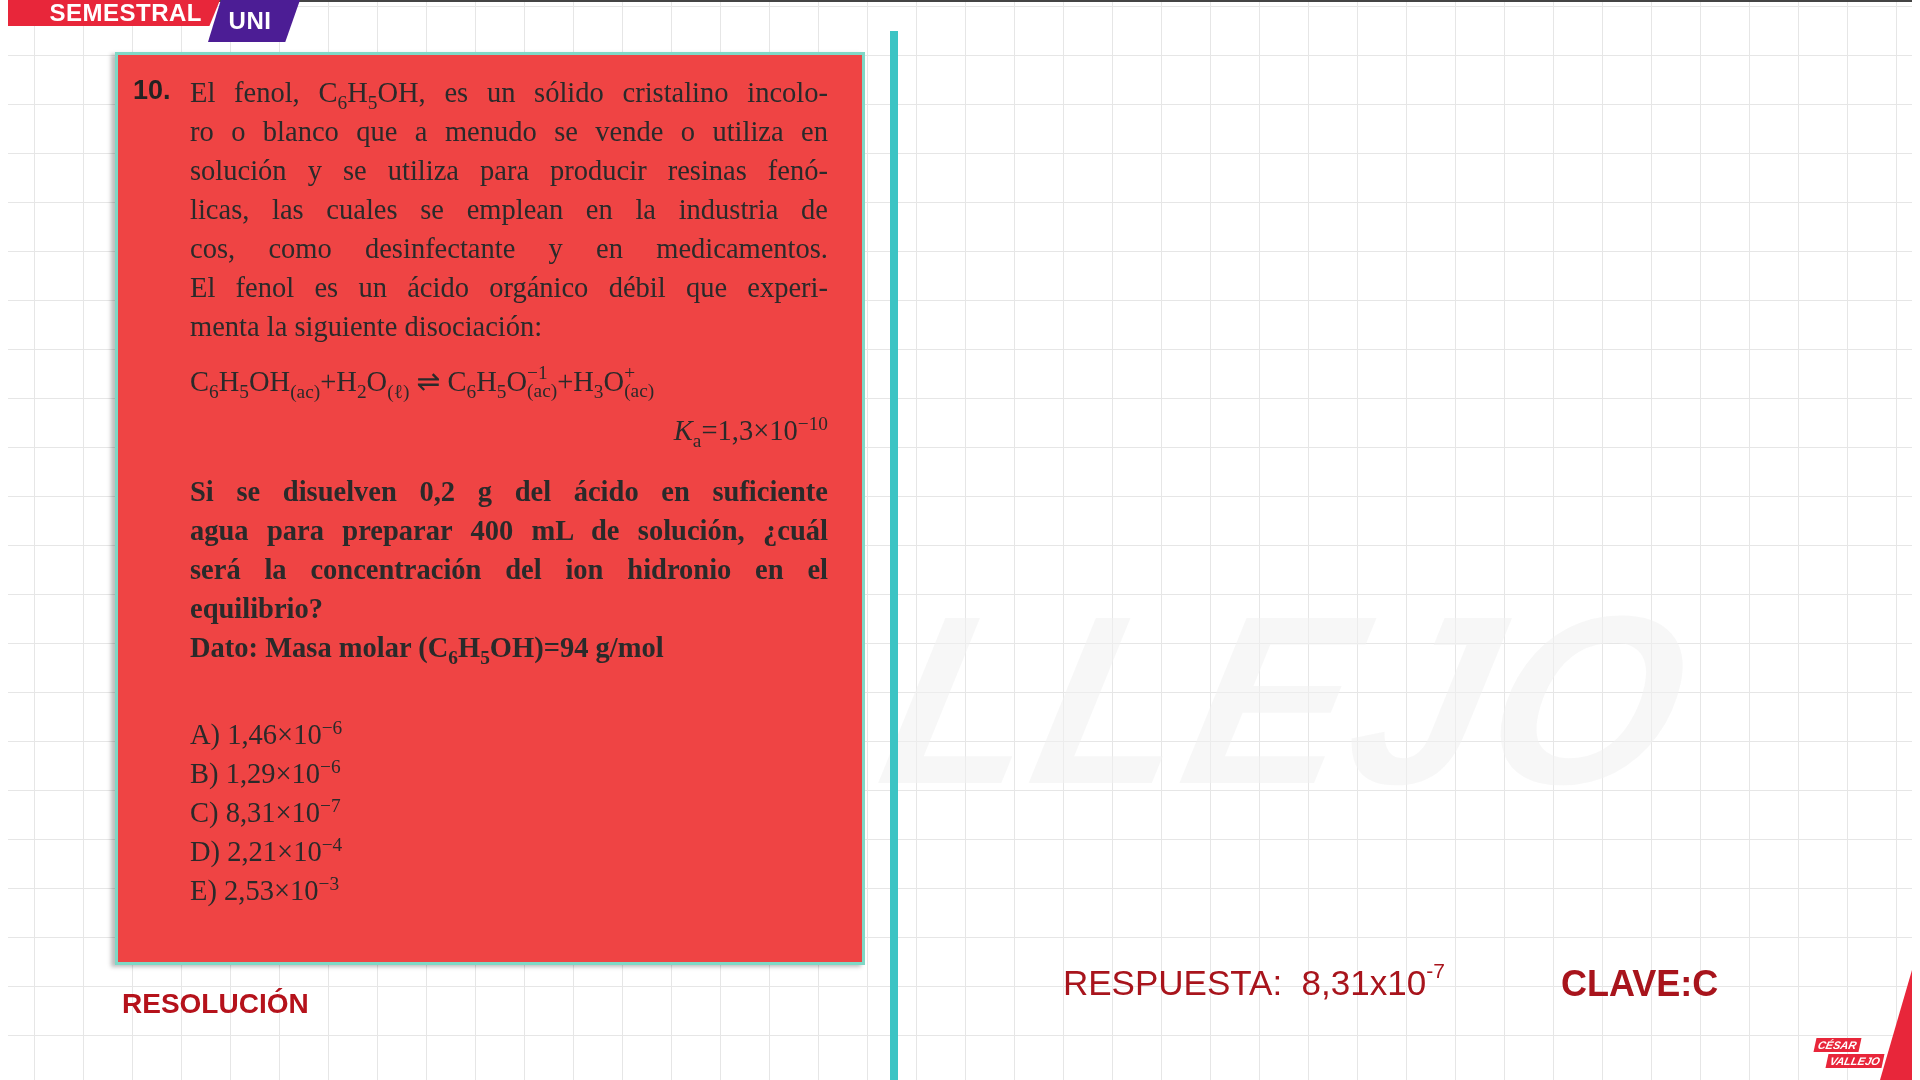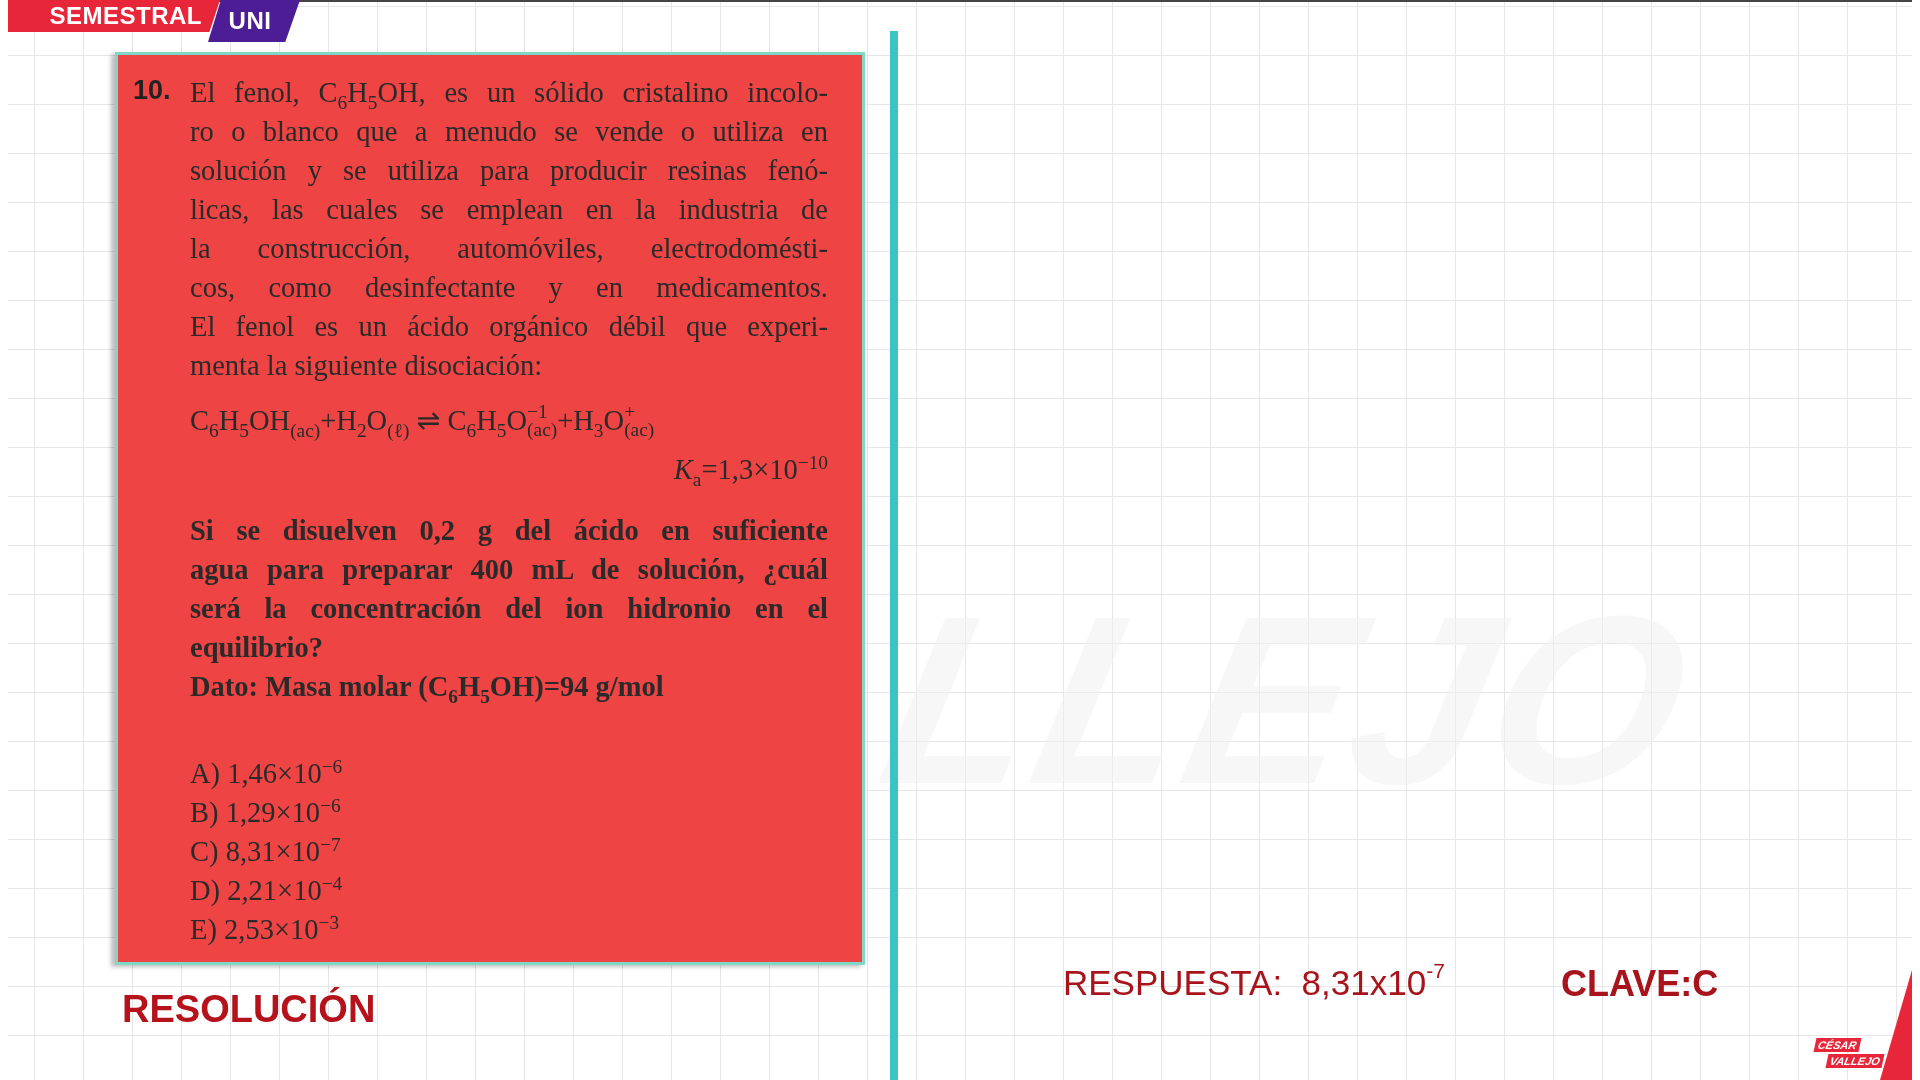--- a/index.html
+++ b/index.html
@@ -22,21 +22,21 @@
     position:absolute; color:#f1f1f1; font-family:"Liberation Sans", sans-serif;
     font-weight:bold; font-style:italic; pointer-events:none; user-select:none;
     letter-spacing:4px; transform:skewX(-12deg);
   }
   .wm1 { left:150px; top:290px; font-size:260px; opacity:0.55; }
   .wm2 { left:560px; top:560px; font-size:240px; opacity:0.55; }
 
   
   .banner { position:absolute; left:8px; top:0; height:42px; display:flex; }
   .banner-red {
-    height:32px; width:212px; background:#e8263a;
+    height:26px; width:212px; background:#e8263a;
     clip-path:polygon(0 0,100% 0,95% 100%,0 100%);
     display:flex; align-items:center; justify-content:flex-end; padding-right:18px; box-sizing:border-box;
   }
   .banner-teal {
     height:42px; width:92px; margin-left:-12px; background:#4c1d95;
     clip-path:polygon(14% 0,100% 0,84% 100%,0 100%);
     display:flex; align-items:center; justify-content:center; padding-right:8px; box-sizing:border-box;
   }
   .banner span {
     color:#fff; font-family:"Liberation Sans", sans-serif; font-weight:bold;
@@ -71,21 +71,21 @@
   .stack > span { display:block; }
 
   
   .divider {
     position:absolute; left:890px; top:31px; width:8px; height:1049px; background:#3cc4c4;
   }
 
   
   .resolucion {
     position:absolute; left:122px; top:988px;
-    font-family:"Liberation Sans", sans-serif; font-weight:bold; font-size:38px; color:#b5121b;
+    font-family:"Liberation Sans", sans-serif; font-weight:bold; font-size:28px; color:#b5121b;
   }
   .respuesta {
     position:absolute; left:1063px; top:963px;
     font-family:"Liberation Sans", sans-serif; font-size:35px; color:#a8141c; white-space:nowrap;
   }
   .respuesta sup { font-size:0.6em; position:relative; top:-4px; }
   .clave {
     position:absolute; left:1561px; top:963px;
     font-family:"Liberation Sans", sans-serif; font-weight:bold; font-size:36px; color:#a8141c;
   }
@@ -120,21 +120,20 @@
   </div>
 </div>
 
 <div class="card">
   <div class="q-num">10.</div>
   <div class="q-body">
     <span class="line"><span>El fenol, C</span><sub>6</sub>H<sub>5</sub><span>OH, es un sólido cristalino incolo-</span></span>
     <span class="line">ro o blanco que a menudo se vende o utiliza en</span>
     <span class="line">solución y se utiliza para producir resinas fenó-</span>
     <span class="line">licas, las cuales se emplean en la industria de</span>
-    <span class="line">la construcción, automóviles, electrodomésti-</span>
     <span class="line">cos, como desinfectante y en medicamentos.</span>
     <span class="line">El fenol es un ácido orgánico débil que experi-</span>
     <span class="line last">menta la siguiente disociación:</span>
 
     <div class="equation">
       <span>C</span><sub>6</sub><span>H</span><sub>5</sub><span>OH</span><sub>(ac)</sub><span>+</span><span>H</span><sub>2</sub><span>O</span><sub>(ℓ)</sub>
       <span>⇌</span>
       <span>C</span><sub>6</sub><span>H</span><sub>5</sub><span>O</span><span class="stack"><span>−1</span><span>(ac)</span></span><span>+</span><span>H</span><sub>3</sub><span>O</span><span class="stack"><span>+</span><span>(ac)</span></span>
     </div>
     <div class="ka">

